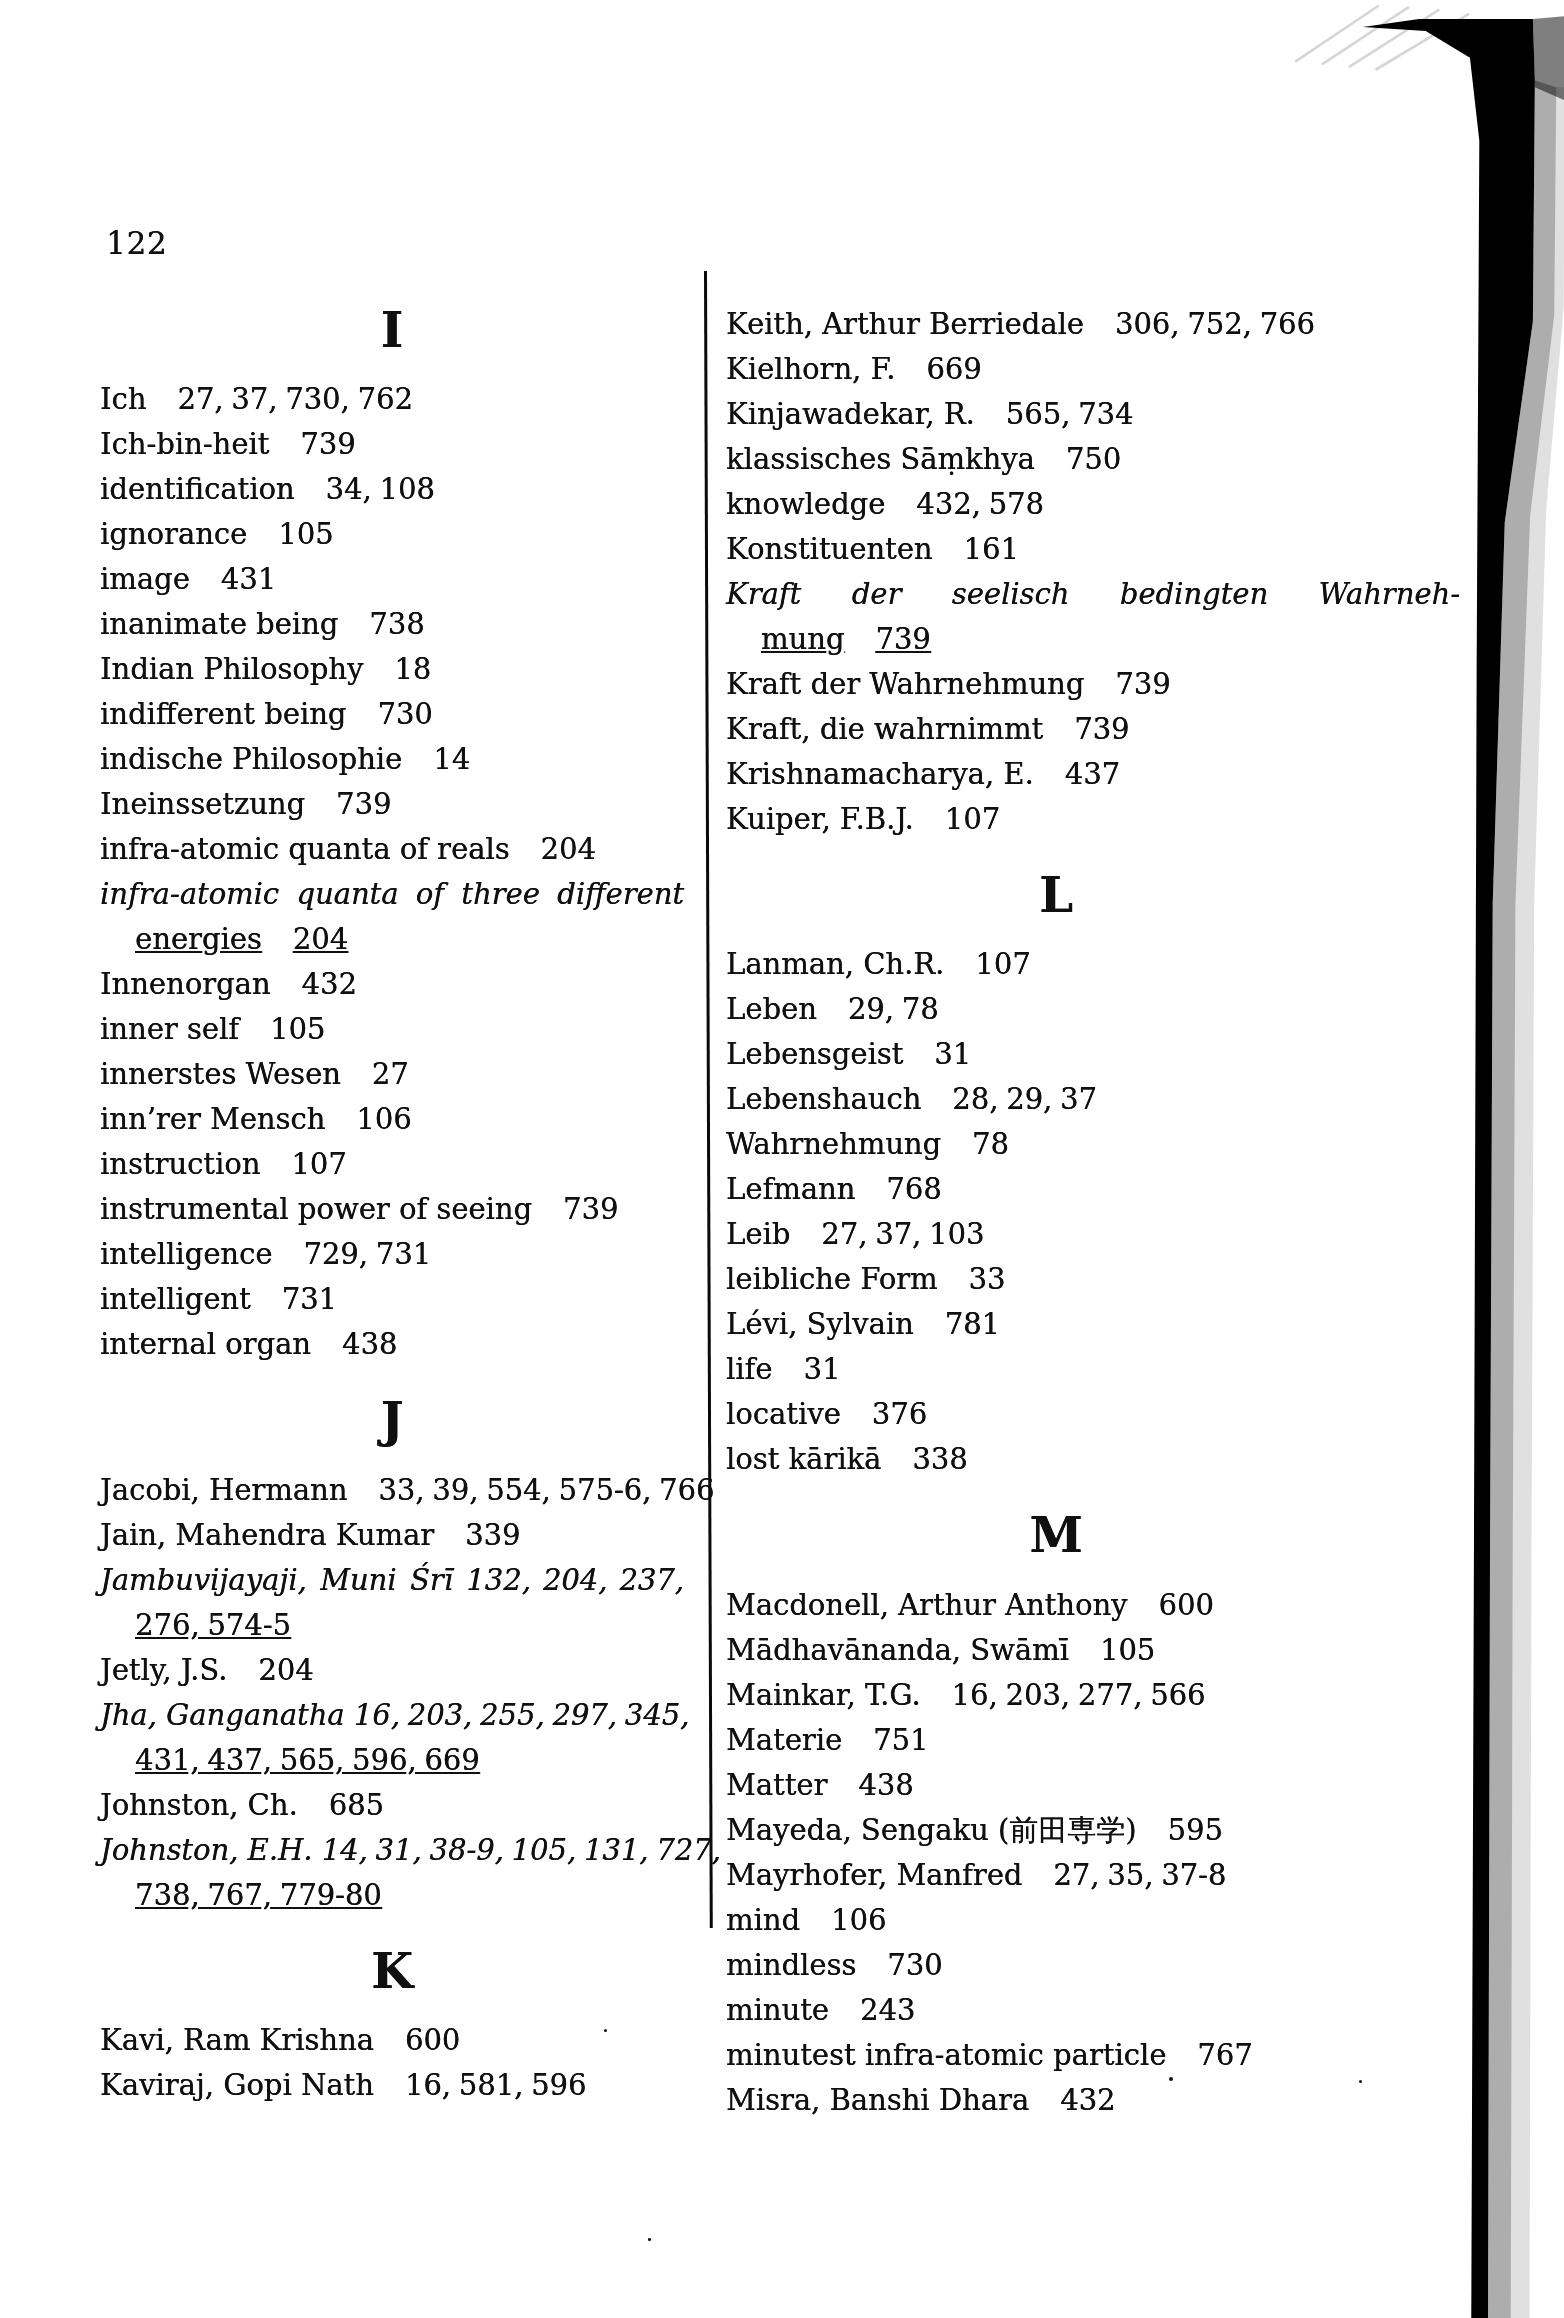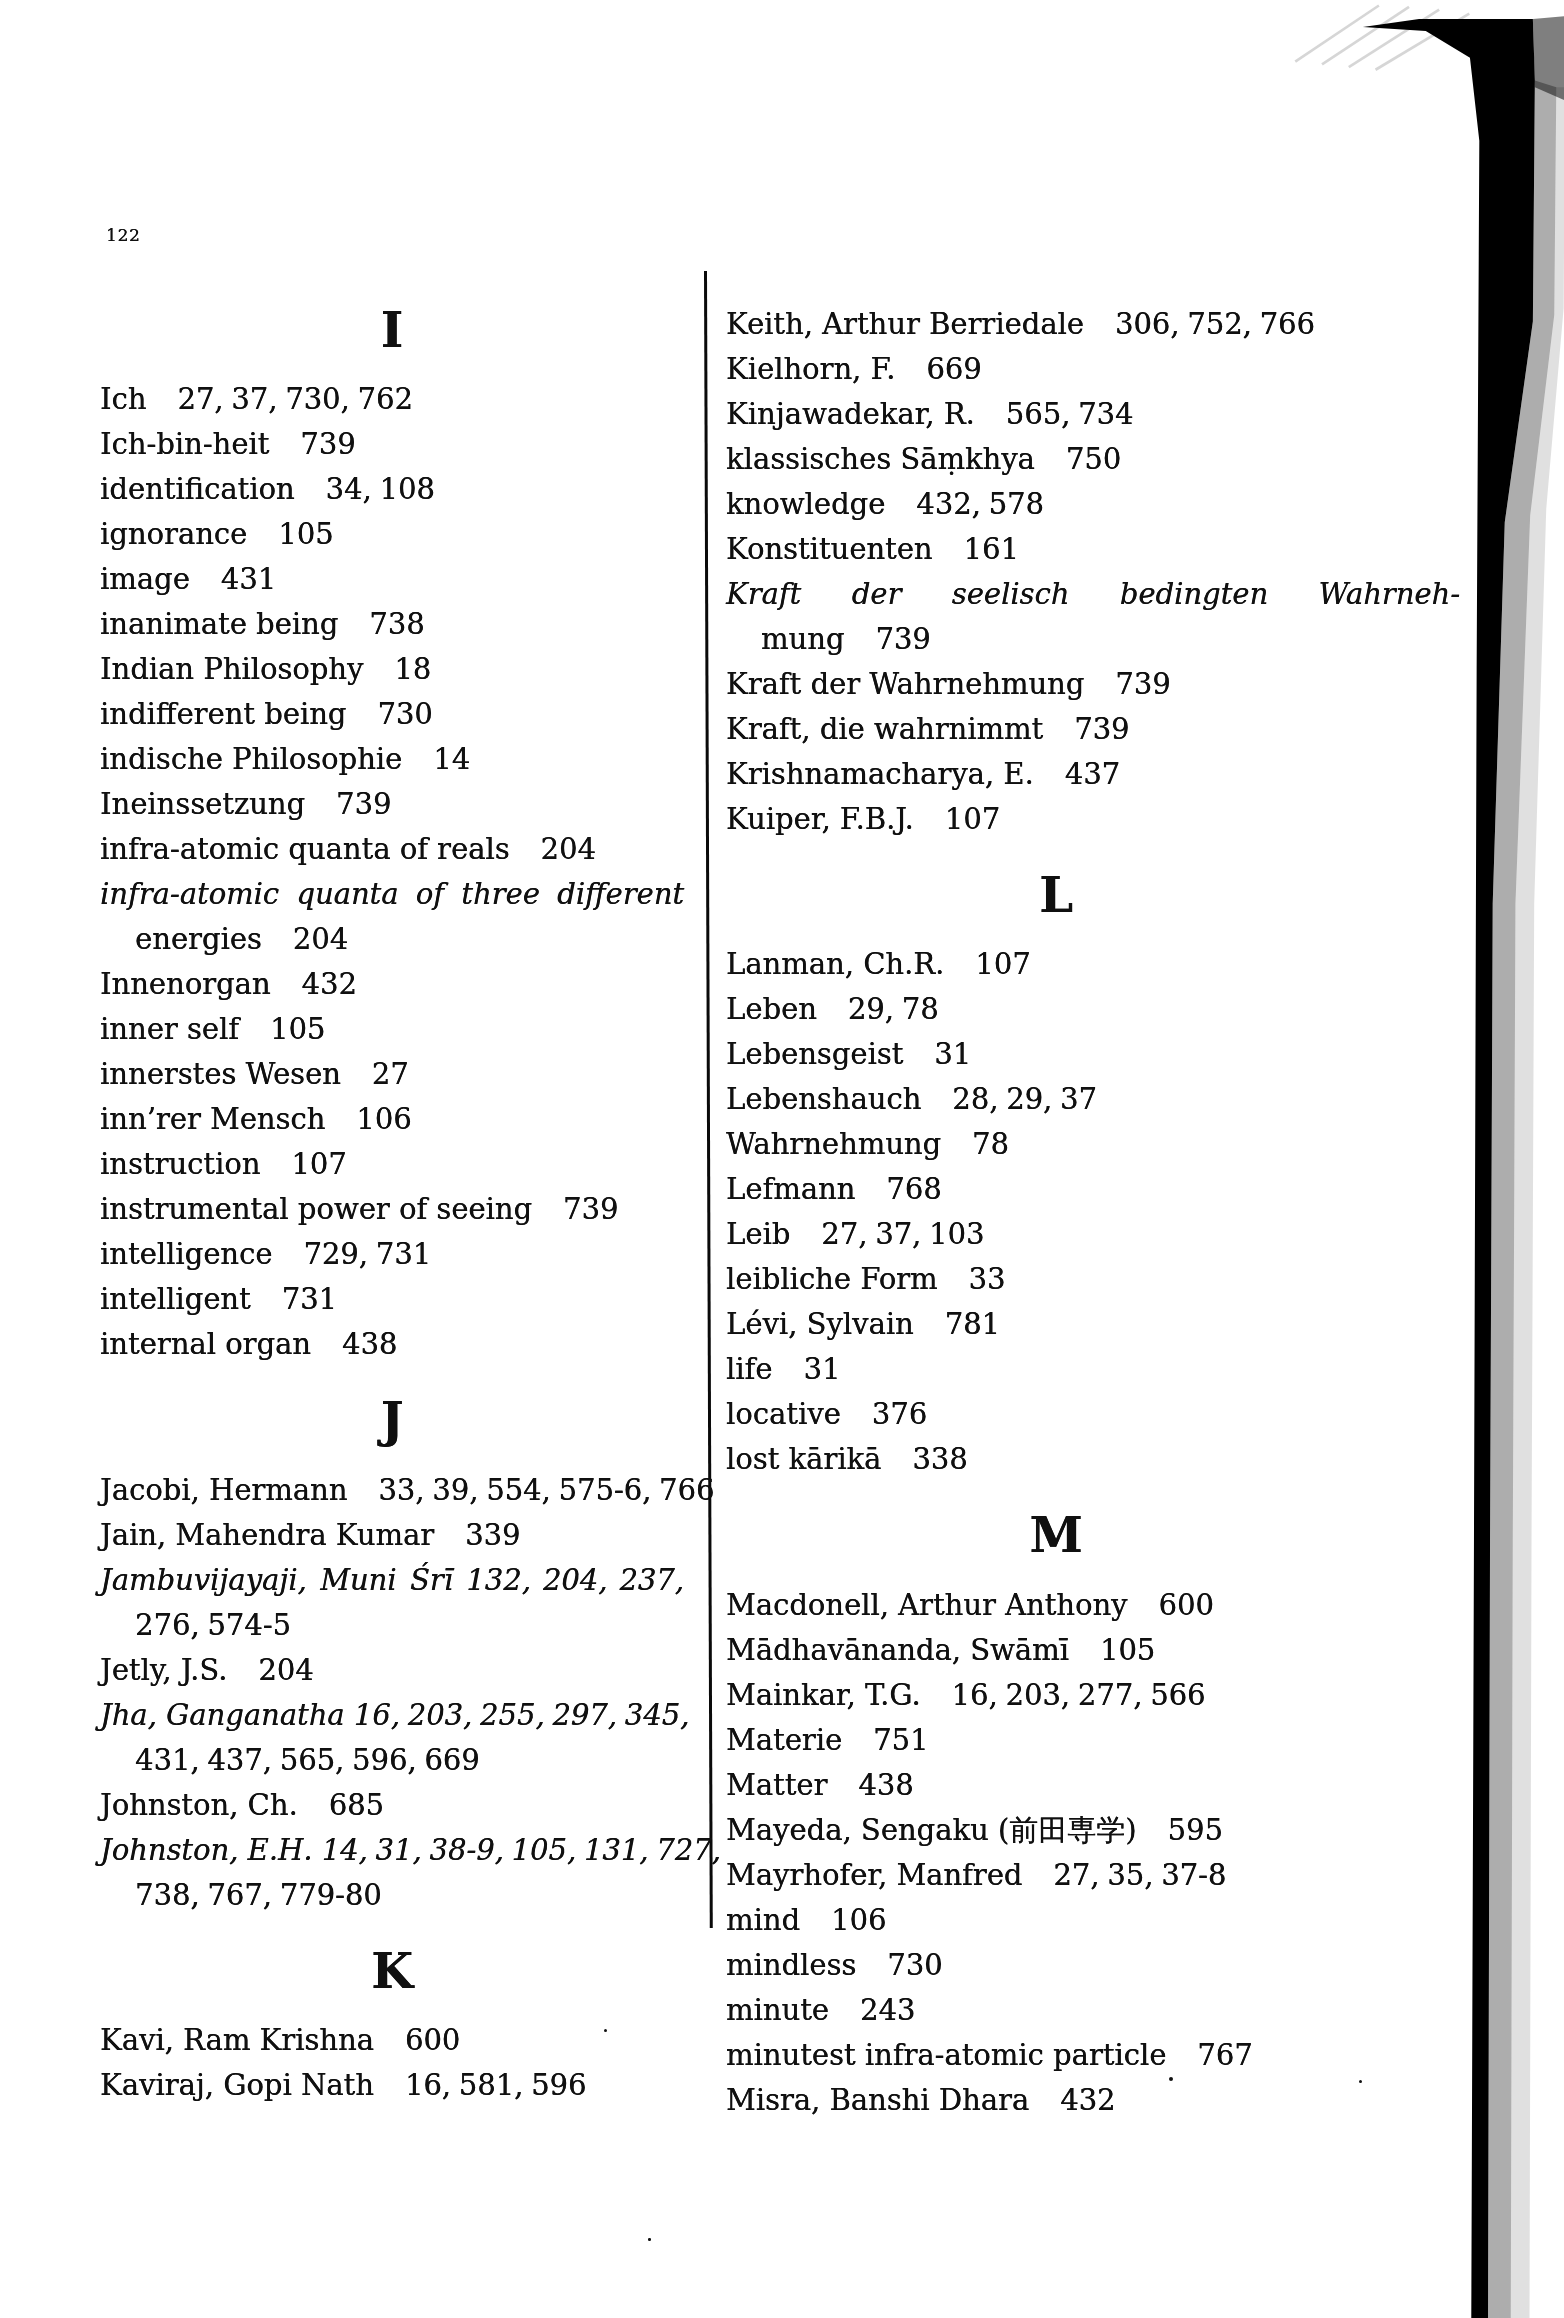--- a/index.html
+++ b/index.html
@@ -10,42 +10,42 @@
     background: #ffffff;
     font-family: "DejaVu Serif", "Liberation Serif", serif;
     color: #101010;
     overflow: hidden;
     text-shadow: 0.3px 0 0 currentColor;
   }
   .page-number {
     position: absolute;
     left: 106px;
     top: 225px;
-    font-size: 17px;
+    font-size: 31px;
     letter-spacing: 0.7px;
   }
   .col { position: absolute; }
   .col-left  { left: 100px;  top: 305px; width: 584px; }
   .col-right { left: 726px; top: 302px; width: 734px; }
   .sec-heading {
     font-size: 48px;
     font-weight: bold;
     text-align: center;
     line-height: 51px;
     margin: 28px 0 21.4px 0;
   }
   .col-left .sec-heading:first-child { margin-top: 0; }
   .col-right .sec-heading { transform: translateX(-37px); }
   .line {
     height: 45px;
     line-height: 45px;
     white-space: nowrap;
     font-size: 29px;
   }
-  .line.indent { padding-left: 35px; }
+  .line.indent { padding-left: 35px; text-decoration: underline; }
   .line.justify {
     text-align: justify;
     text-align-last: justify;
     font-style: italic;
   }
   .gap { display: inline-block; width: 31px; }
   .pages { word-spacing: -0.05em; }
   .divider {
     position: absolute;
     left: 704px;

